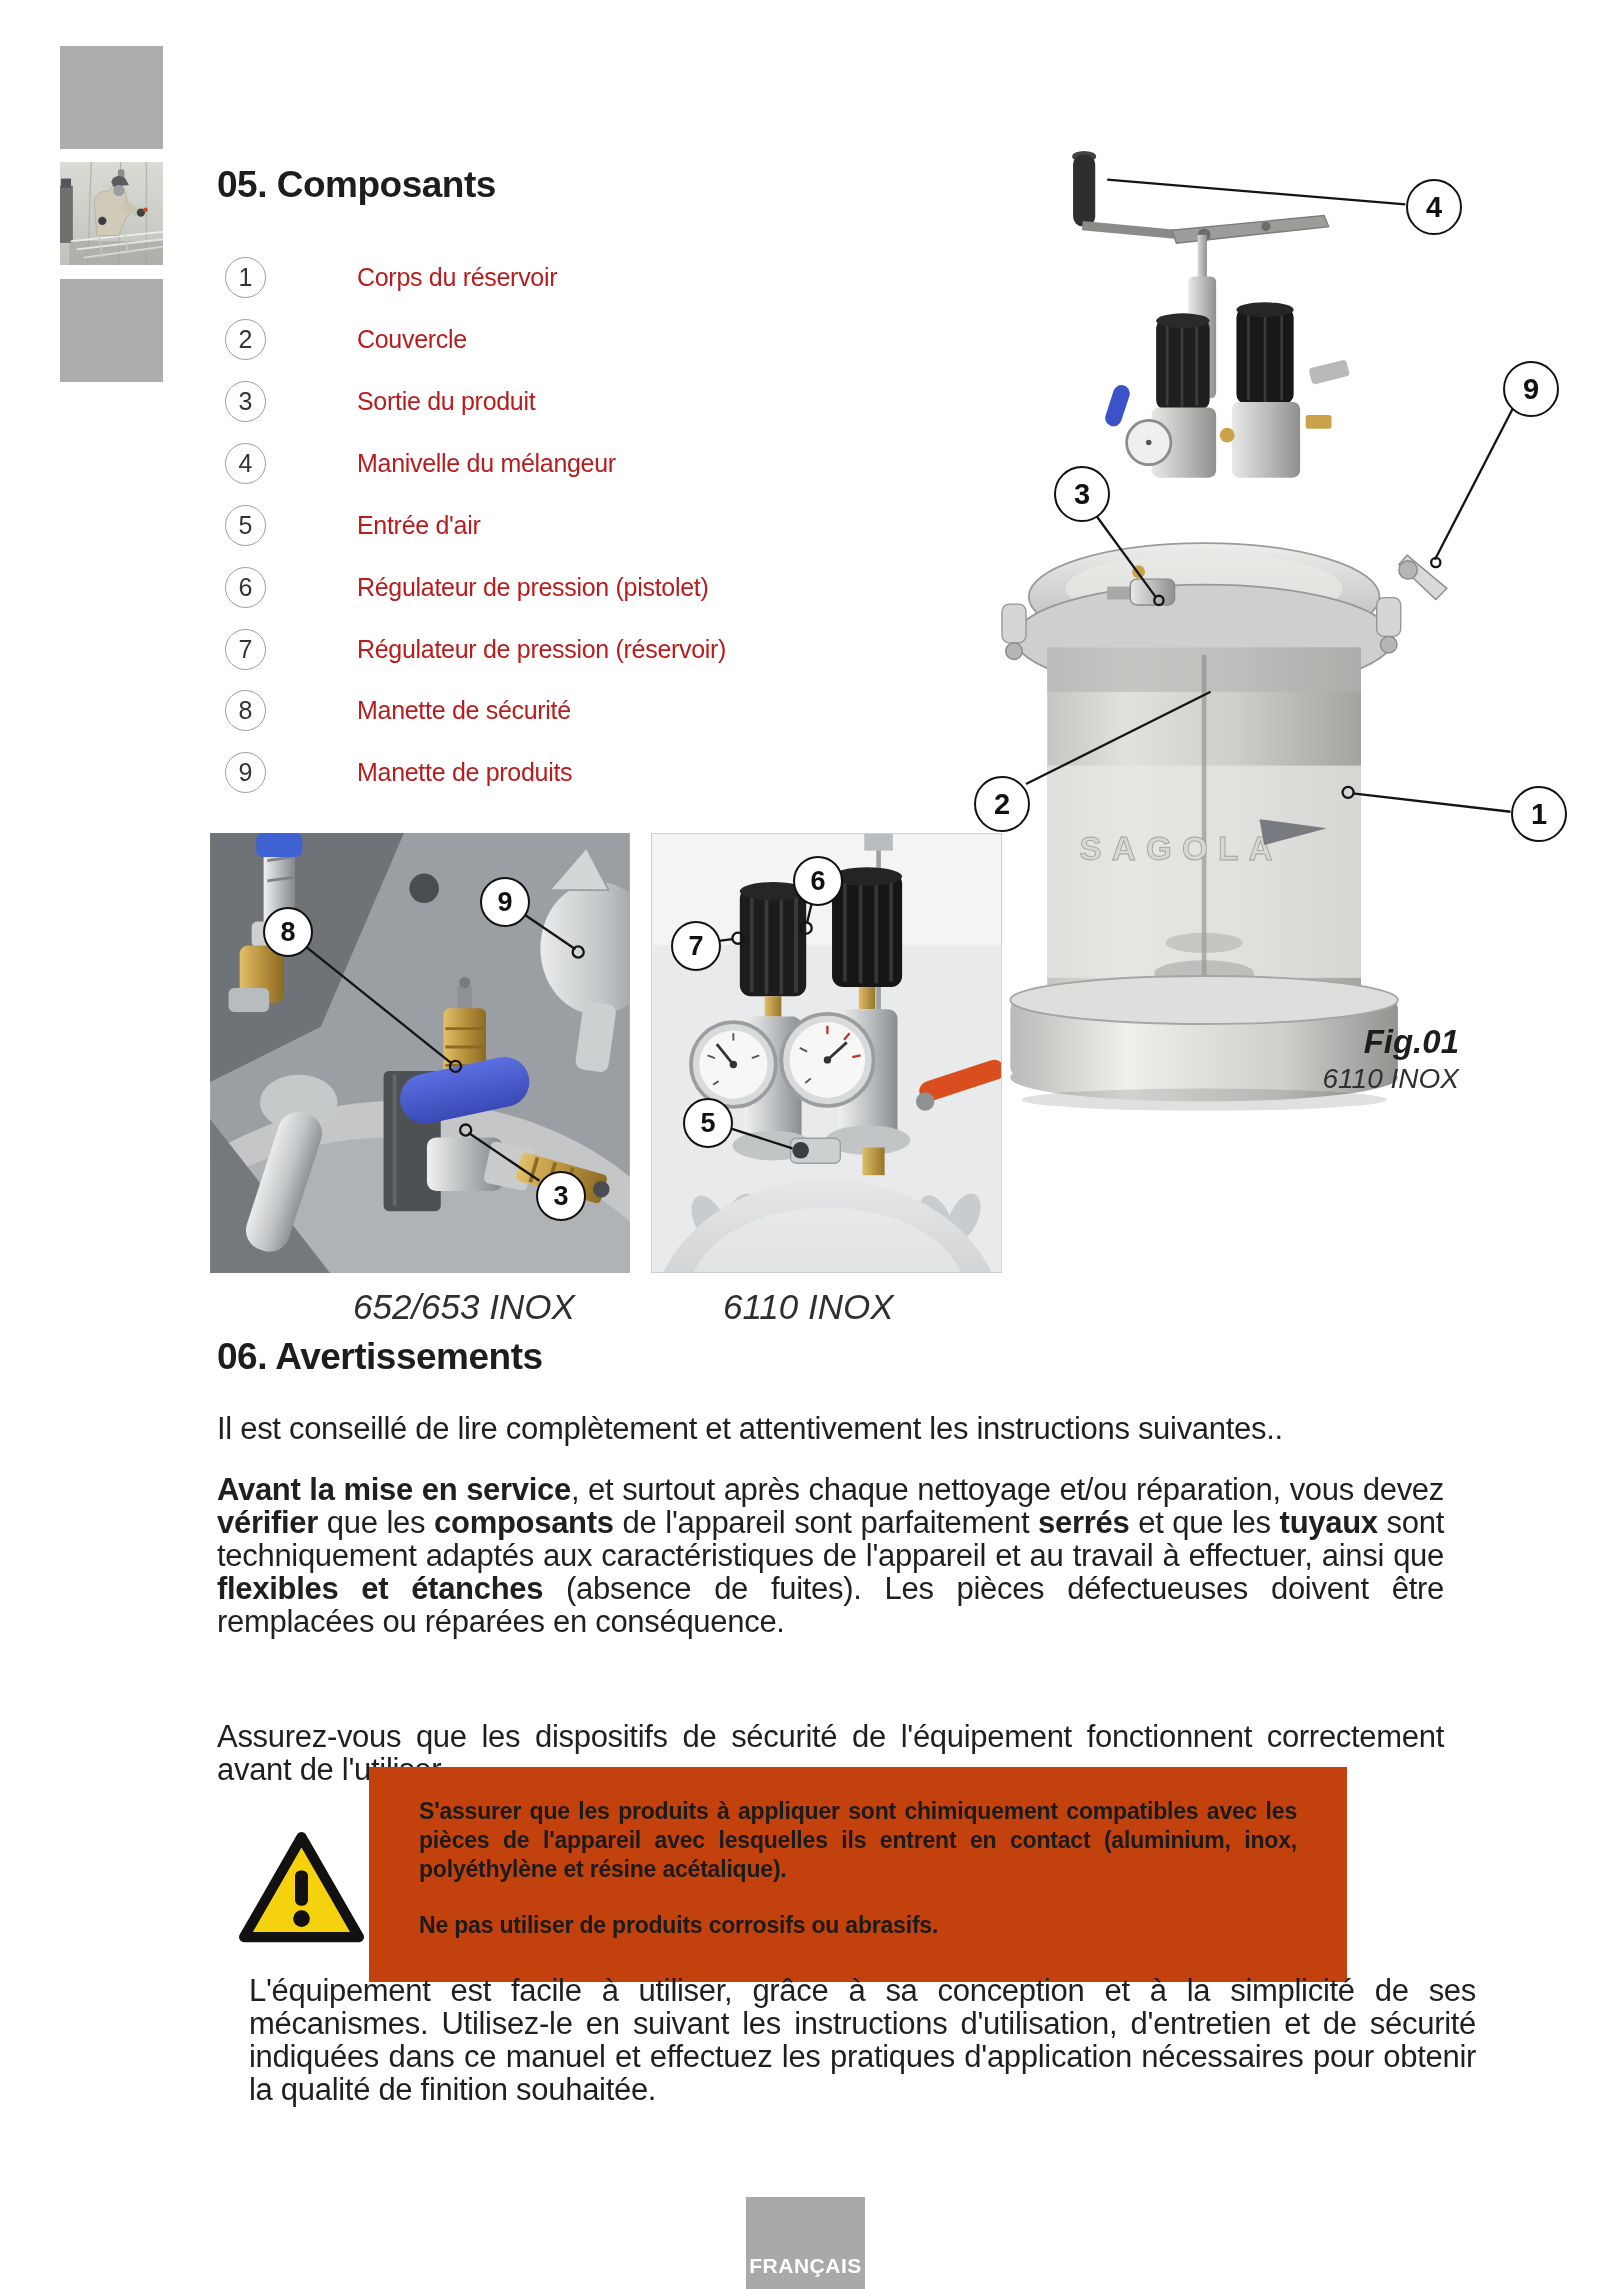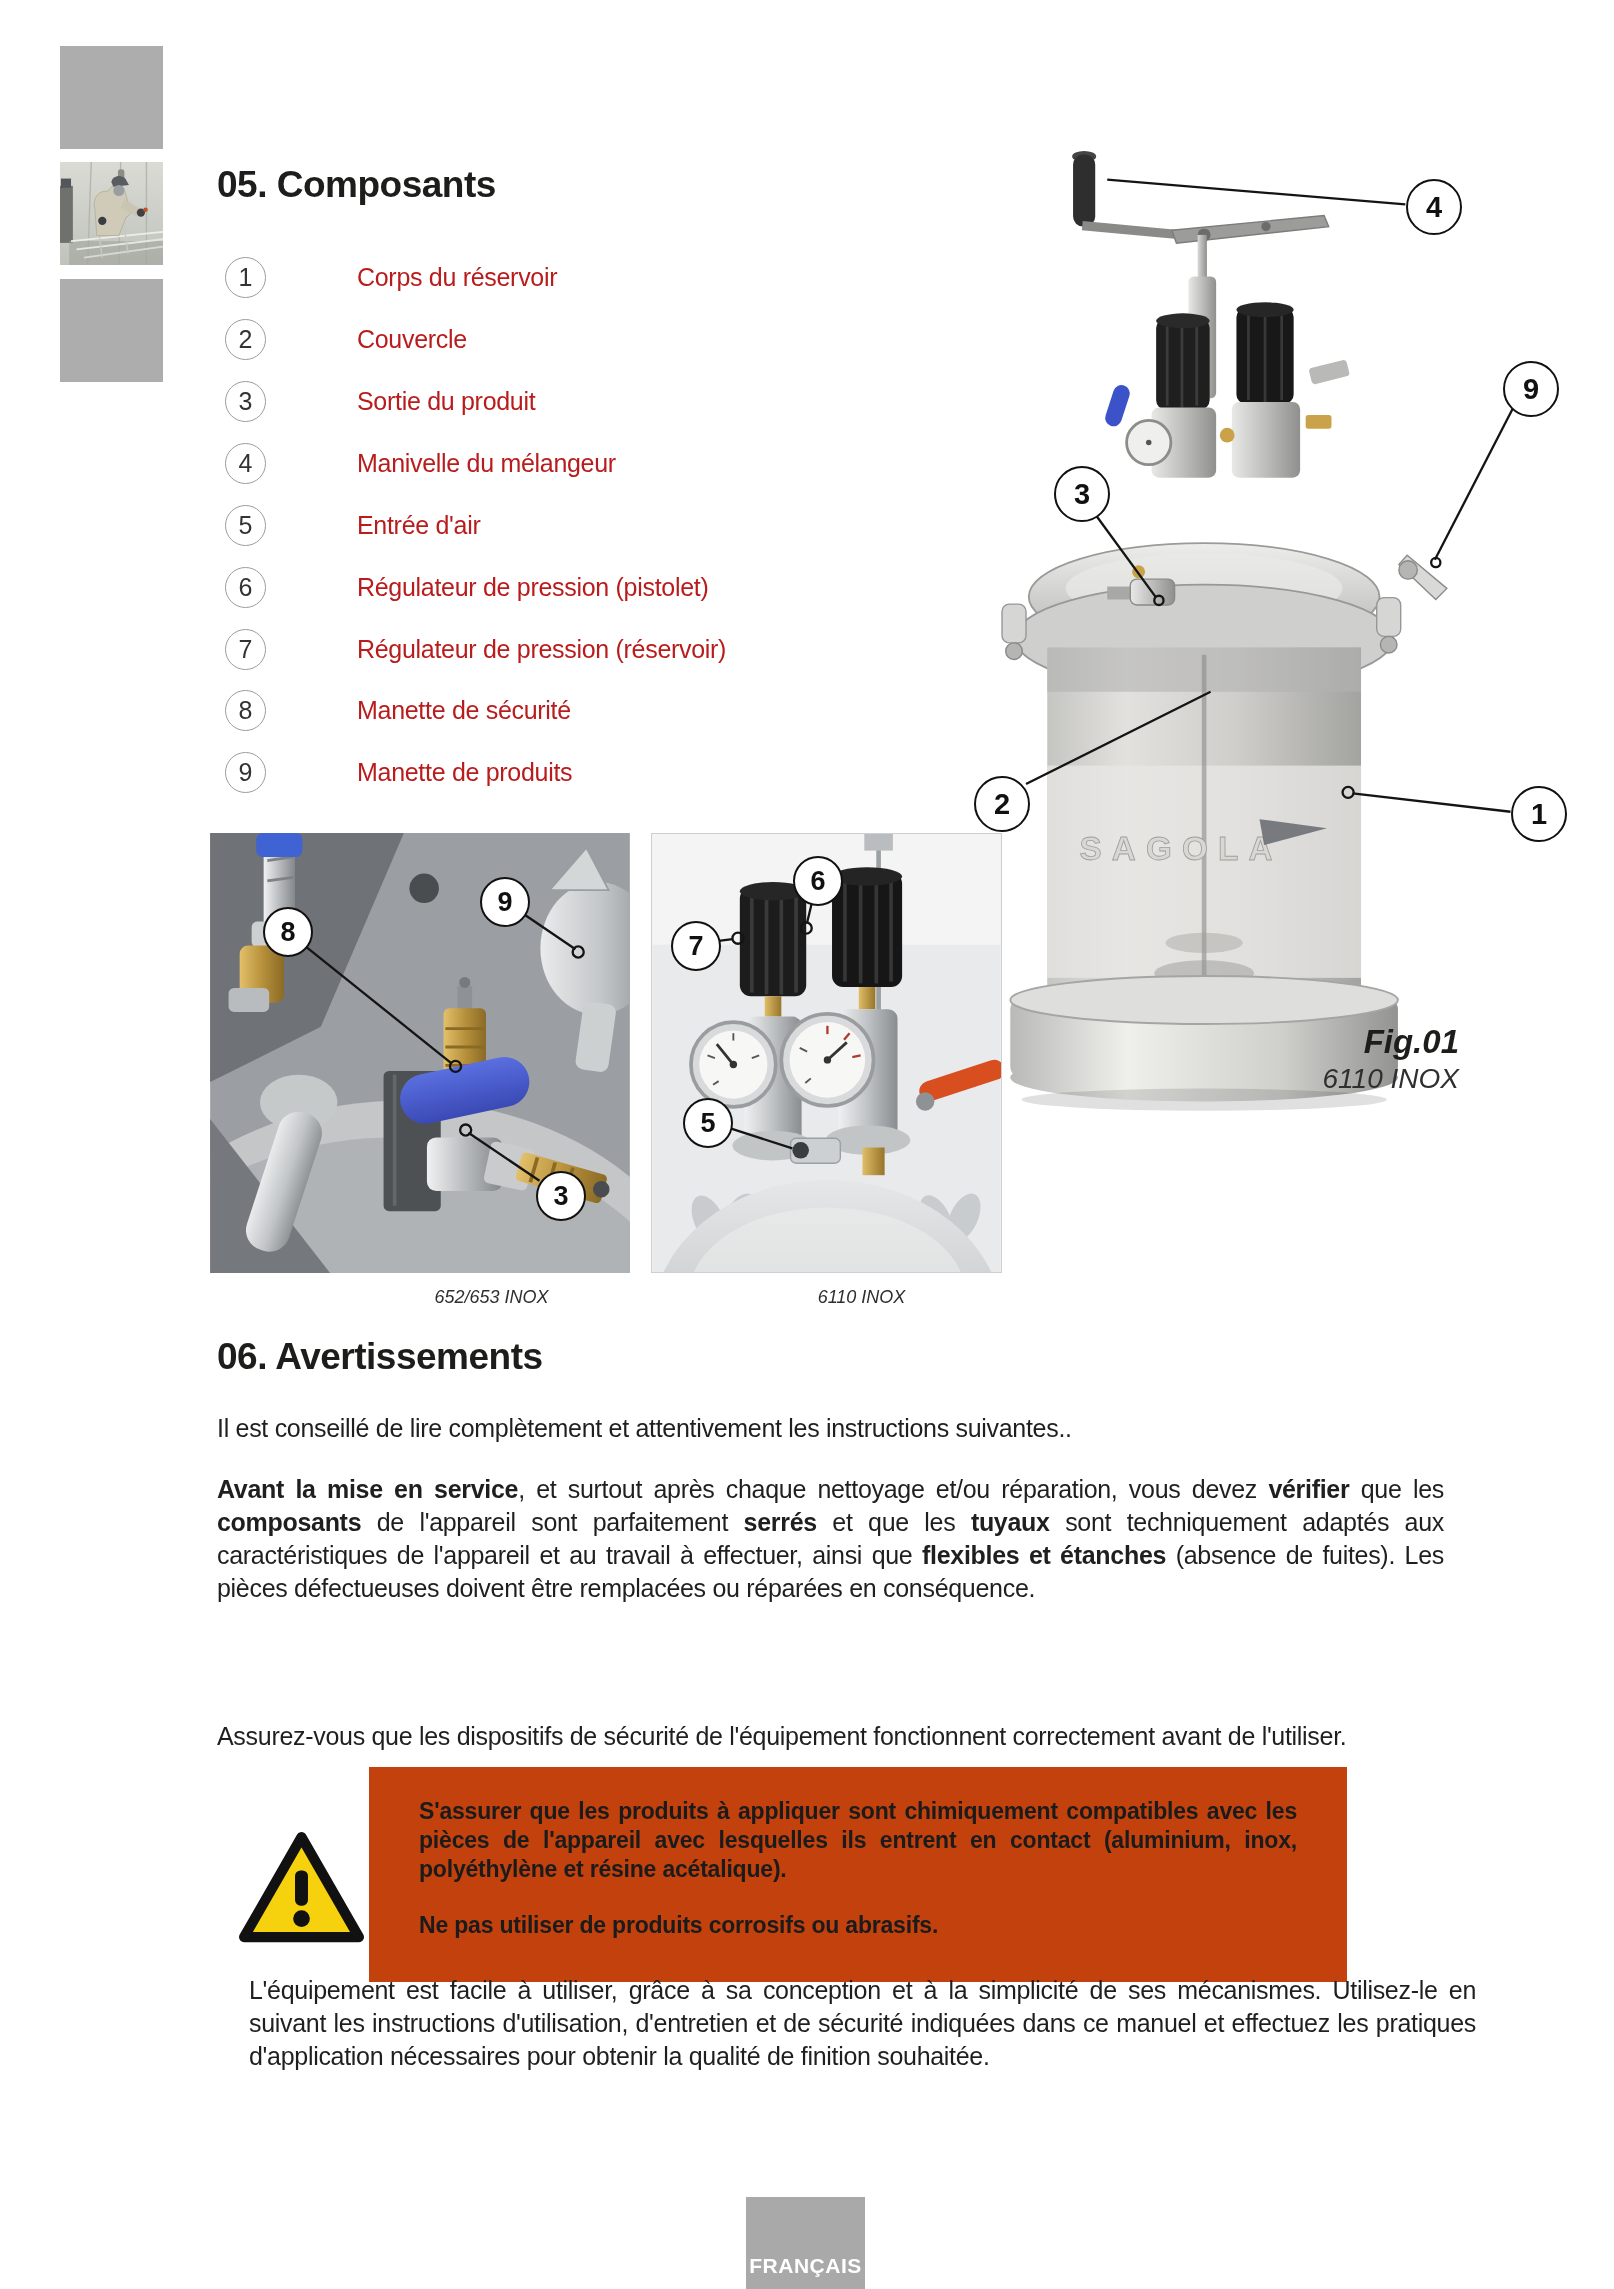--- a/index.html
+++ b/index.html
@@ -14,26 +14,26 @@
   .comp-row{position:absolute;left:225px;display:flex;align-items:center;height:41px;}
   .comp-circle{width:41px;height:41px;border:1.8px solid #9c9c9c;border-radius:50%;box-sizing:border-box;
                display:flex;align-items:center;justify-content:center;font-size:25px;color:#333;background:#fff;}
   .comp-label{position:absolute;left:132px;font-size:25px;color:#b91c1c;white-space:nowrap;letter-spacing:-0.3px;}
   
   .callout{position:absolute;background:#fff;border:2.8px solid #111;border-radius:50%;
            display:flex;align-items:center;justify-content:center;font-weight:bold;color:#111;z-index:5;}
   .callout.main{width:52px;height:52px;font-size:29px;}
   .callout.inset{width:46px;height:46px;font-size:27px;}
   
-  .body-p{position:absolute;left:217px;width:1227px;font-size:25px;line-height:33px;color:#1f1f1f;
+  .body-p{position:absolute;left:217px;width:1227px;font-size:31px;line-height:33px;color:#1f1f1f;
           letter-spacing:-0.3px;text-align:justify;margin:0;}
   .fig-label{position:absolute;text-align:right;}
   .fig-label .l1{font-size:33px;font-weight:bold;font-style:italic;color:#1d1d1b;}
   .fig-label .l2{font-size:28px;font-style:italic;color:#2f2f2f;margin-top:1.8px;}
-  .caption{position:absolute;font-size:18px;font-style:italic;color:#2f2f2f;text-align:center;white-space:nowrap;}
+  .caption{position:absolute;font-size:35px;font-style:italic;color:#2f2f2f;text-align:left;white-space:nowrap;}
   
   .warn-box{position:absolute;left:369px;top:1767px;width:978px;height:215px;background:#c2410c;
             box-sizing:border-box;padding:30px 50px 0 50px;}
   .warn-box p{margin:0;font-size:23px;line-height:29px;font-weight:bold;color:#1b1b1b;text-align:justify;letter-spacing:-0.2px;}
   .warn-box p + p{margin-top:27px;}
   
   .lang-tab{position:absolute;left:746px;top:2197px;width:119px;height:93px;background:#a9a9a9;
             display:flex;align-items:flex-end;justify-content:center;box-sizing:border-box;padding-bottom:12px;}
   .lang-tab span{color:#fff;font-weight:bold;font-size:21px;letter-spacing:0.5px;margin-top:20px;}
   svg{display:block;}

